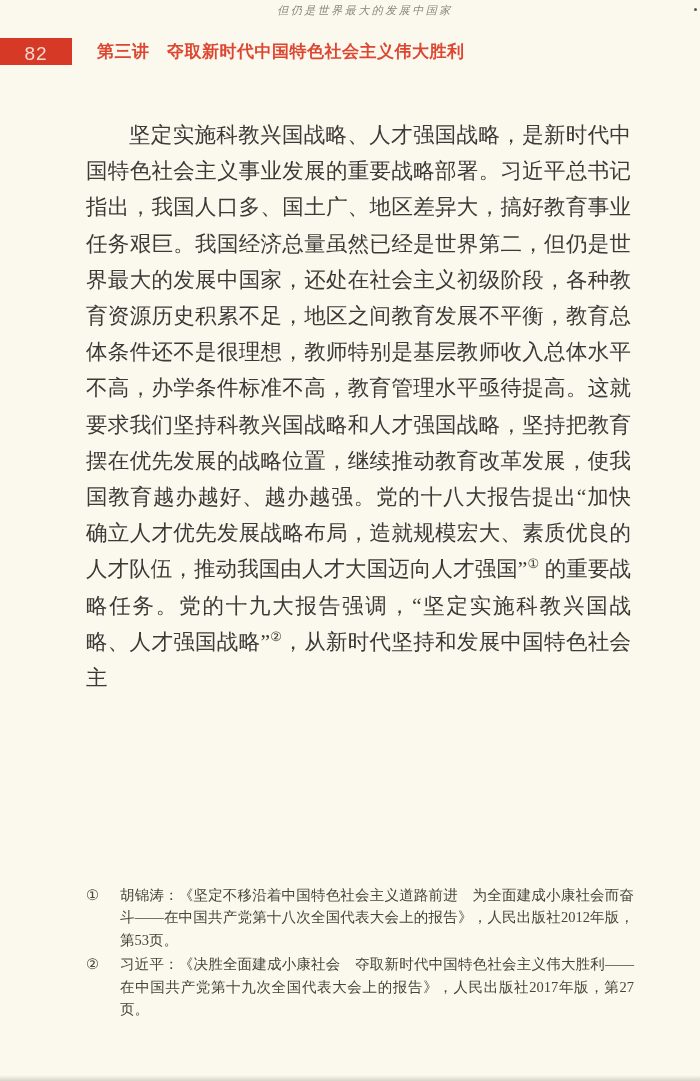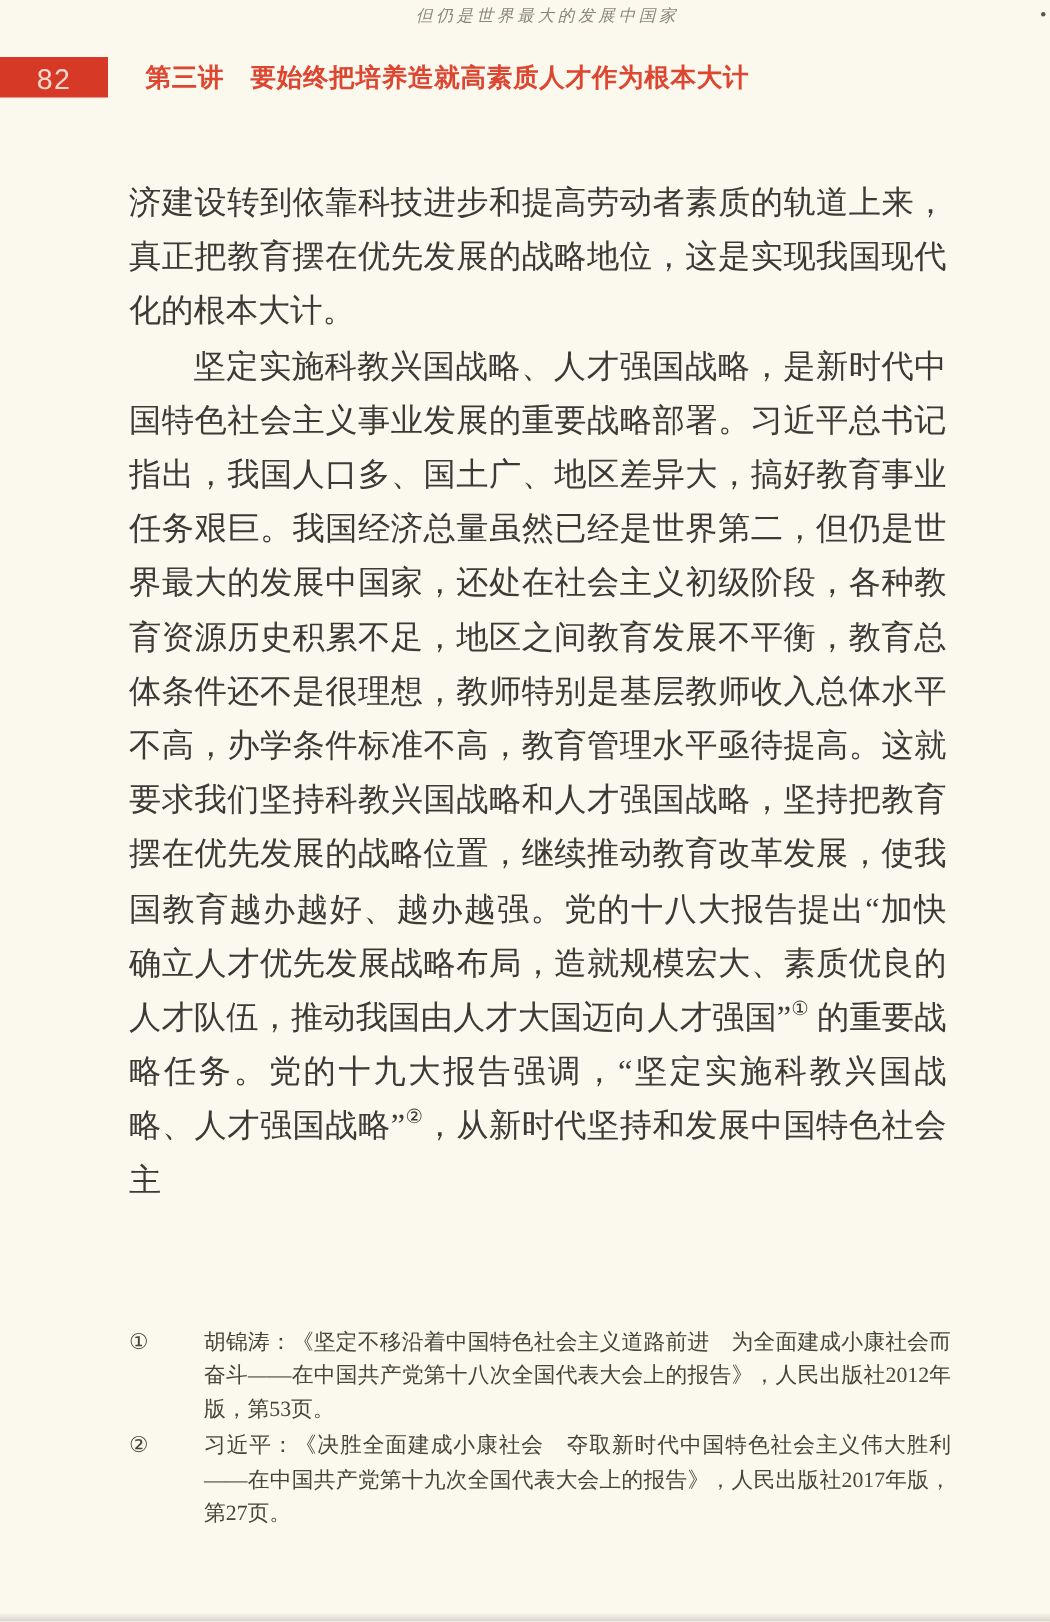--- a/index.html
+++ b/index.html
@@ -71,44 +71,43 @@
     position:absolute;top:884px;left:86px;width:548px;
     font-size:14.5px;
     line-height:22.4px;
     color:#474439;
   }
   .footnote{
     display:flex;
     margin-bottom:2px;
   }
   .fn-marker{flex:0 0 34px;}
-  .fn-text{flex:1;text-align:justify;margin-left:16px;}
+  .fn-text{flex:1;text-align:justify;}
   .bottom-edge{
     position:absolute;bottom:0;left:0;width:100%;height:6px;
     background:linear-gradient(to bottom, rgba(90,85,70,0) 0%, rgba(90,85,70,0.22) 100%);
   }
 </style>
 </head>
 <body>
 
 <div class="page">
 
   <div class="running-head">但仍是世界最大的发展中国家</div>
 
   <div class="speck"></div>
 
   <header class="page-header">
     <div class="page-num-box">
       <span class="page-num">82</span>
     </div>
-    <h1 class="chapter-title">第三讲　要始终把培养造就高素质人才作为根本大计</h1>
+    <h1 class="chapter-title">第三讲　夺取新时代中国特色社会主义伟大胜利</h1>
   </header>
 
   <main class="body-text" id="body-text">
-      <p class=""><span>济建设转到依靠科技进步和提高劳动者素质的轨道上来，真正把教育摆在优先发展的战略地位，这是实现我国现代化的根本大计。</span></p>
       <p class="indent"><span>坚定实施科教兴国战略、人才强国战略，是新时代中国特色社会主义事业发展的重要战略部署。习近平总书记指出，我国人口多、国土广、地区差异大，搞好教育事业任务艰巨。我国经济总量虽然已经是世界第二，但仍是世界最大的发展中国家，还处在社会主义初级阶段，各种教育资源历史积累不足，地区之间教育发展不平衡，教育总体条件还不是很理想，教师特别是基层教师收入总体水平不高，办学条件标准不高，教育管理水平亟待提高。这就要求我们坚持科教兴国战略和人才强国战略，坚持把教育摆在优先发展的战略位置，继续推动教育改革发展，使我国教育越办越好、越办越强。党的十八大报告提出“加快确立人才优先发展战略布局，造就规模宏大、素质优良的人才队伍，推动我国由人才大国迈向人才强国”</span><sup>①</sup><span> 的重要战略任务。党的十九大报告强调，“坚定实施科教兴国战</span><span class="red-underline">略、人才强国战略</span><span>”</span><sup>②</sup><span>，从新时代坚持和发展中国特色社会主</span></p>
     </main>
 
   <section class="footnotes" id="footnotes">
       <div class="footnote">
         <span class="fn-marker">①</span>
         <span class="fn-text">胡锦涛：《坚定不移沿着中国特色社会主义道路前进　为全面建成小康社会而奋斗——在中国共产党第十八次全国代表大会上的报告》，人民出版社2012年版，第53页。</span>
       </div>
       <div class="footnote">
         <span class="fn-marker">②</span>

